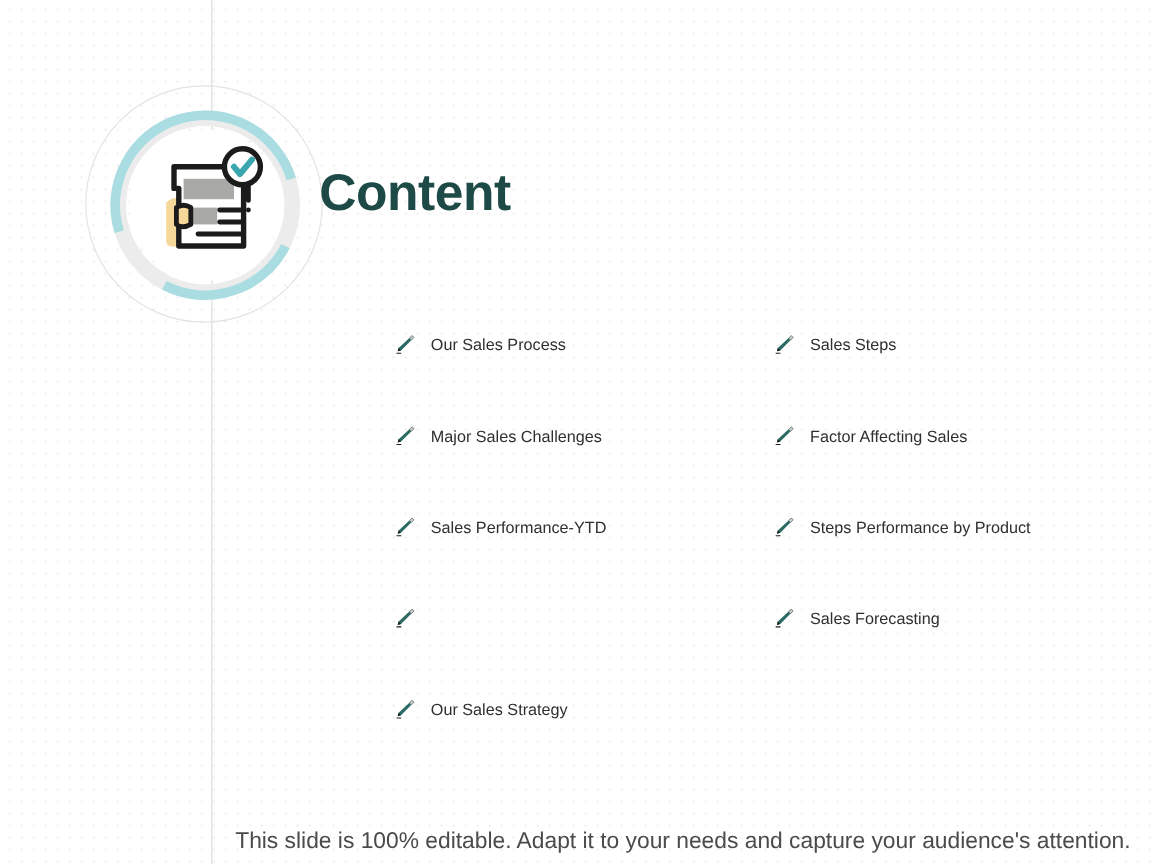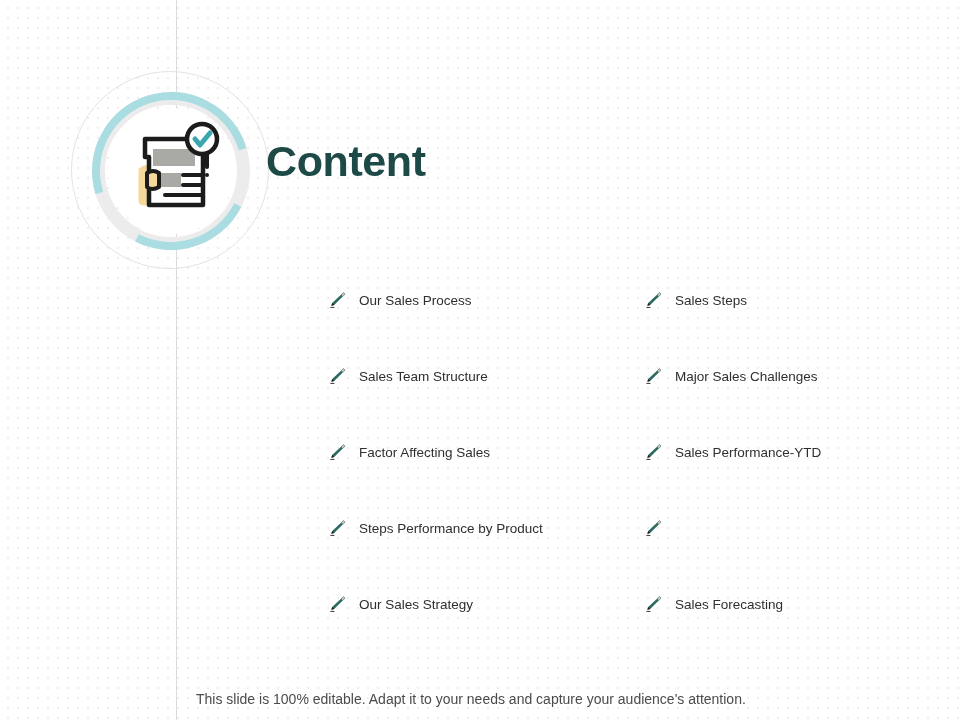--- a/index.html
+++ b/index.html
@@ -102,21 +102,21 @@
     font-weight: bold;
     color: #1d4a46;
     letter-spacing: -0.4px;
     white-space: nowrap;
   }
 
   
   .list {
     position: absolute;
     left: 327px;
-    top: 289px;
+    top: 276px;
     width: 580px;
     display: grid;
     grid-template-columns: 316px 264px;
     grid-auto-rows: 76px;
     align-items: start;
   }
   .item {
     display: flex;
     align-items: center;
     height: 22px;
@@ -131,21 +131,21 @@
     font-size: 13.5px;
     color: #2f2f2f;
     white-space: nowrap;
   }
 
   
   .footer {
     position: absolute;
     left: 196px;
     top: 691px;
-    font-size: 14px;
+    font-size: 19px;
     color: #4b4b4b;
     white-space: nowrap;
   }
 </style>
 </head>
 <body>
 
 <div id="slide">
 
   <div class="vrule"></div>
@@ -203,31 +203,20 @@
         <svg viewBox="0 0 20 20" width="20" height="20">
           <path d="M16.4 2.6 L18 4.2 L7.2 15 L4.4 15.8 L5.2 13 Z" fill="#2b6a63"></path>
           <path d="M16.4 2.6 L18 4.2 L15.8 6.4 L14.2 4.8 Z" fill="#c9cdca" stroke="#6f7672" stroke-width="0.6"></path>
           <path d="M5.2 13 L7.2 15 L4.4 15.8 Z" fill="#1b1b1b"></path>
           <line x1="3.4" y1="17.4" x2="7.4" y2="17.4" stroke="#1b1b1b" stroke-width="0.9"></line>
         </svg>
       </span>
       <span class="label">Sales Steps</span>
     </div>
 
-    <div class="item">
-      <span class="pencil">
-        <svg viewBox="0 0 20 20" width="20" height="20">
-          <path d="M16.4 2.6 L18 4.2 L7.2 15 L4.4 15.8 L5.2 13 Z" fill="#2b6a63"></path>
-          <path d="M16.4 2.6 L18 4.2 L15.8 6.4 L14.2 4.8 Z" fill="#c9cdca" stroke="#6f7672" stroke-width="0.6"></path>
-          <path d="M5.2 13 L7.2 15 L4.4 15.8 Z" fill="#1b1b1b"></path>
-          <line x1="3.4" y1="17.4" x2="7.4" y2="17.4" stroke="#1b1b1b" stroke-width="0.9"></line>
-        </svg>
-      </span>
-      <span class="label">Sales Team Structure</span>
-    </div>
 
     <div class="item">
       <span class="pencil">
         <svg viewBox="0 0 20 20" width="20" height="20">
           <path d="M16.4 2.6 L18 4.2 L7.2 15 L4.4 15.8 L5.2 13 Z" fill="#2b6a63"></path>
           <path d="M16.4 2.6 L18 4.2 L15.8 6.4 L14.2 4.8 Z" fill="#c9cdca" stroke="#6f7672" stroke-width="0.6"></path>
           <path d="M5.2 13 L7.2 15 L4.4 15.8 Z" fill="#1b1b1b"></path>
           <line x1="3.4" y1="17.4" x2="7.4" y2="17.4" stroke="#1b1b1b" stroke-width="0.9"></line>
         </svg>
       </span>
@@ -283,32 +272,32 @@
 
     <div class="item">
       <span class="pencil">
         <svg viewBox="0 0 20 20" width="20" height="20">
           <path d="M16.4 2.6 L18 4.2 L7.2 15 L4.4 15.8 L5.2 13 Z" fill="#2b6a63"></path>
           <path d="M16.4 2.6 L18 4.2 L15.8 6.4 L14.2 4.8 Z" fill="#c9cdca" stroke="#6f7672" stroke-width="0.6"></path>
           <path d="M5.2 13 L7.2 15 L4.4 15.8 Z" fill="#1b1b1b"></path>
           <line x1="3.4" y1="17.4" x2="7.4" y2="17.4" stroke="#1b1b1b" stroke-width="0.9"></line>
         </svg>
       </span>
+      <span class="label">Sales Forecasting</span>
+    </div>
+
+    <div class="item">
+      <span class="pencil">
+        <svg viewBox="0 0 20 20" width="20" height="20">
+          <path d="M16.4 2.6 L18 4.2 L7.2 15 L4.4 15.8 L5.2 13 Z" fill="#2b6a63"></path>
+          <path d="M16.4 2.6 L18 4.2 L15.8 6.4 L14.2 4.8 Z" fill="#c9cdca" stroke="#6f7672" stroke-width="0.6"></path>
+          <path d="M5.2 13 L7.2 15 L4.4 15.8 Z" fill="#1b1b1b"></path>
+          <line x1="3.4" y1="17.4" x2="7.4" y2="17.4" stroke="#1b1b1b" stroke-width="0.9"></line>
+        </svg>
+      </span>
       <span class="label">Our Sales Strategy</span>
     </div>
 
-    <div class="item">
-      <span class="pencil">
-        <svg viewBox="0 0 20 20" width="20" height="20">
-          <path d="M16.4 2.6 L18 4.2 L7.2 15 L4.4 15.8 L5.2 13 Z" fill="#2b6a63"></path>
-          <path d="M16.4 2.6 L18 4.2 L15.8 6.4 L14.2 4.8 Z" fill="#c9cdca" stroke="#6f7672" stroke-width="0.6"></path>
-          <path d="M5.2 13 L7.2 15 L4.4 15.8 Z" fill="#1b1b1b"></path>
-          <line x1="3.4" y1="17.4" x2="7.4" y2="17.4" stroke="#1b1b1b" stroke-width="0.9"></line>
-        </svg>
-      </span>
-      <span class="label">Sales Forecasting</span>
-    </div>
-
   </div>
 
   <div class="footer">This slide is 100% editable. Adapt it to your needs and capture your audience's attention.</div>
 
 </div>
 
 </body></html>

